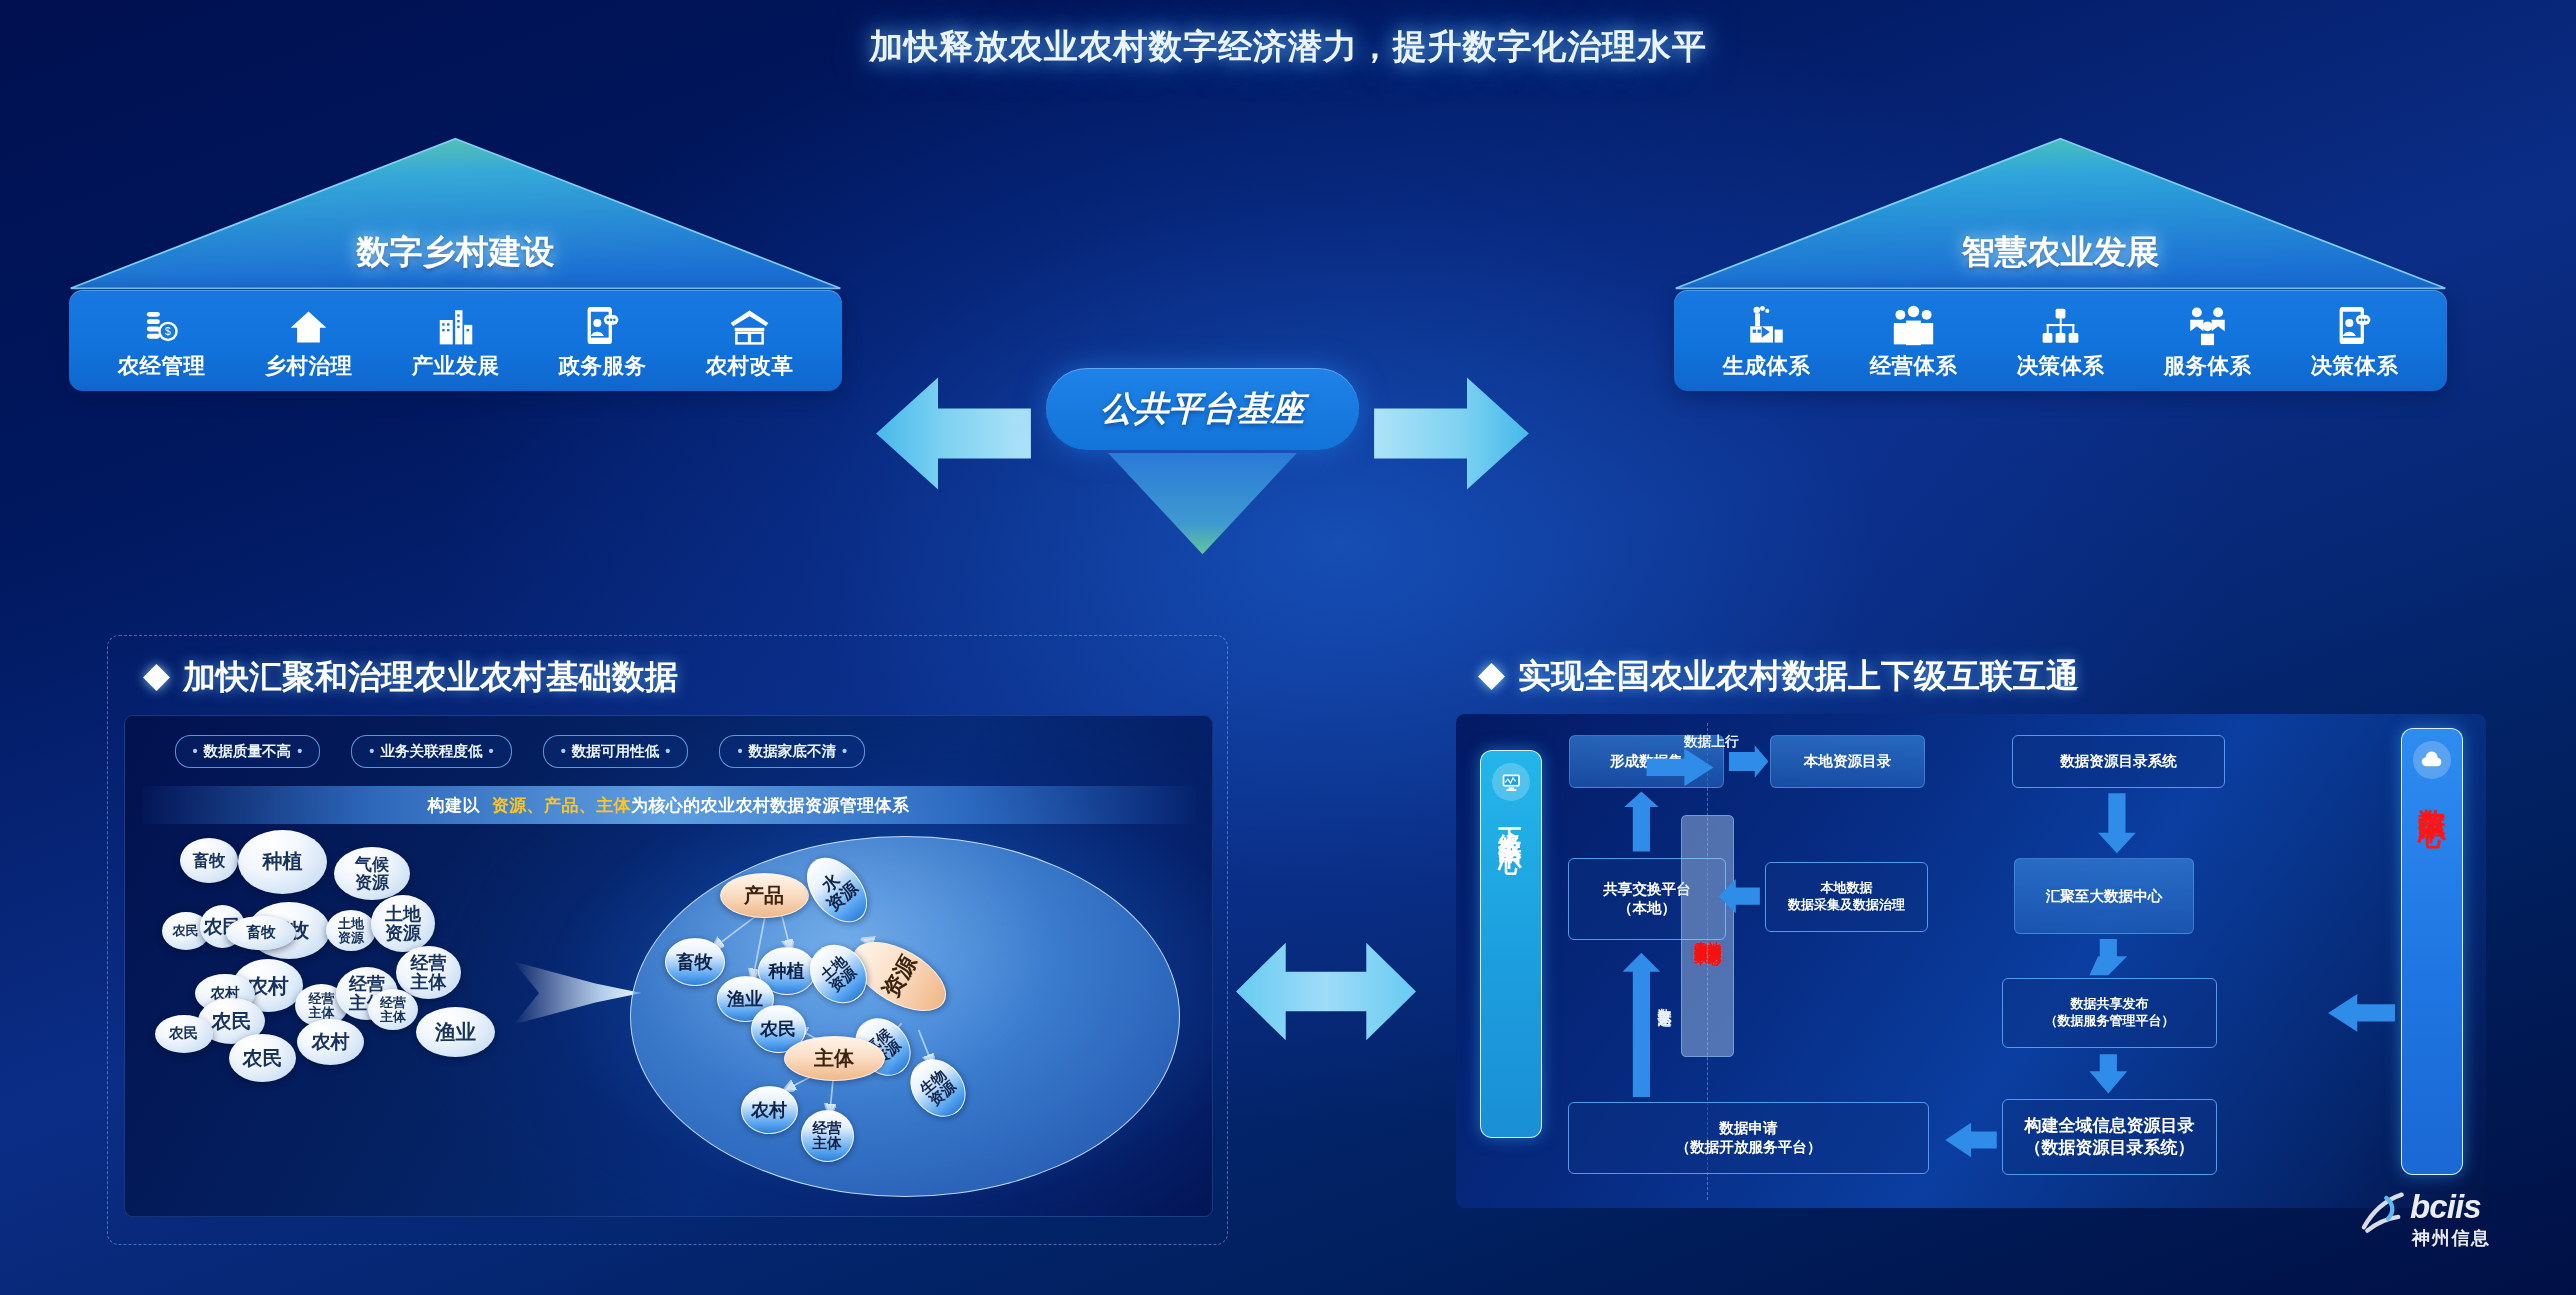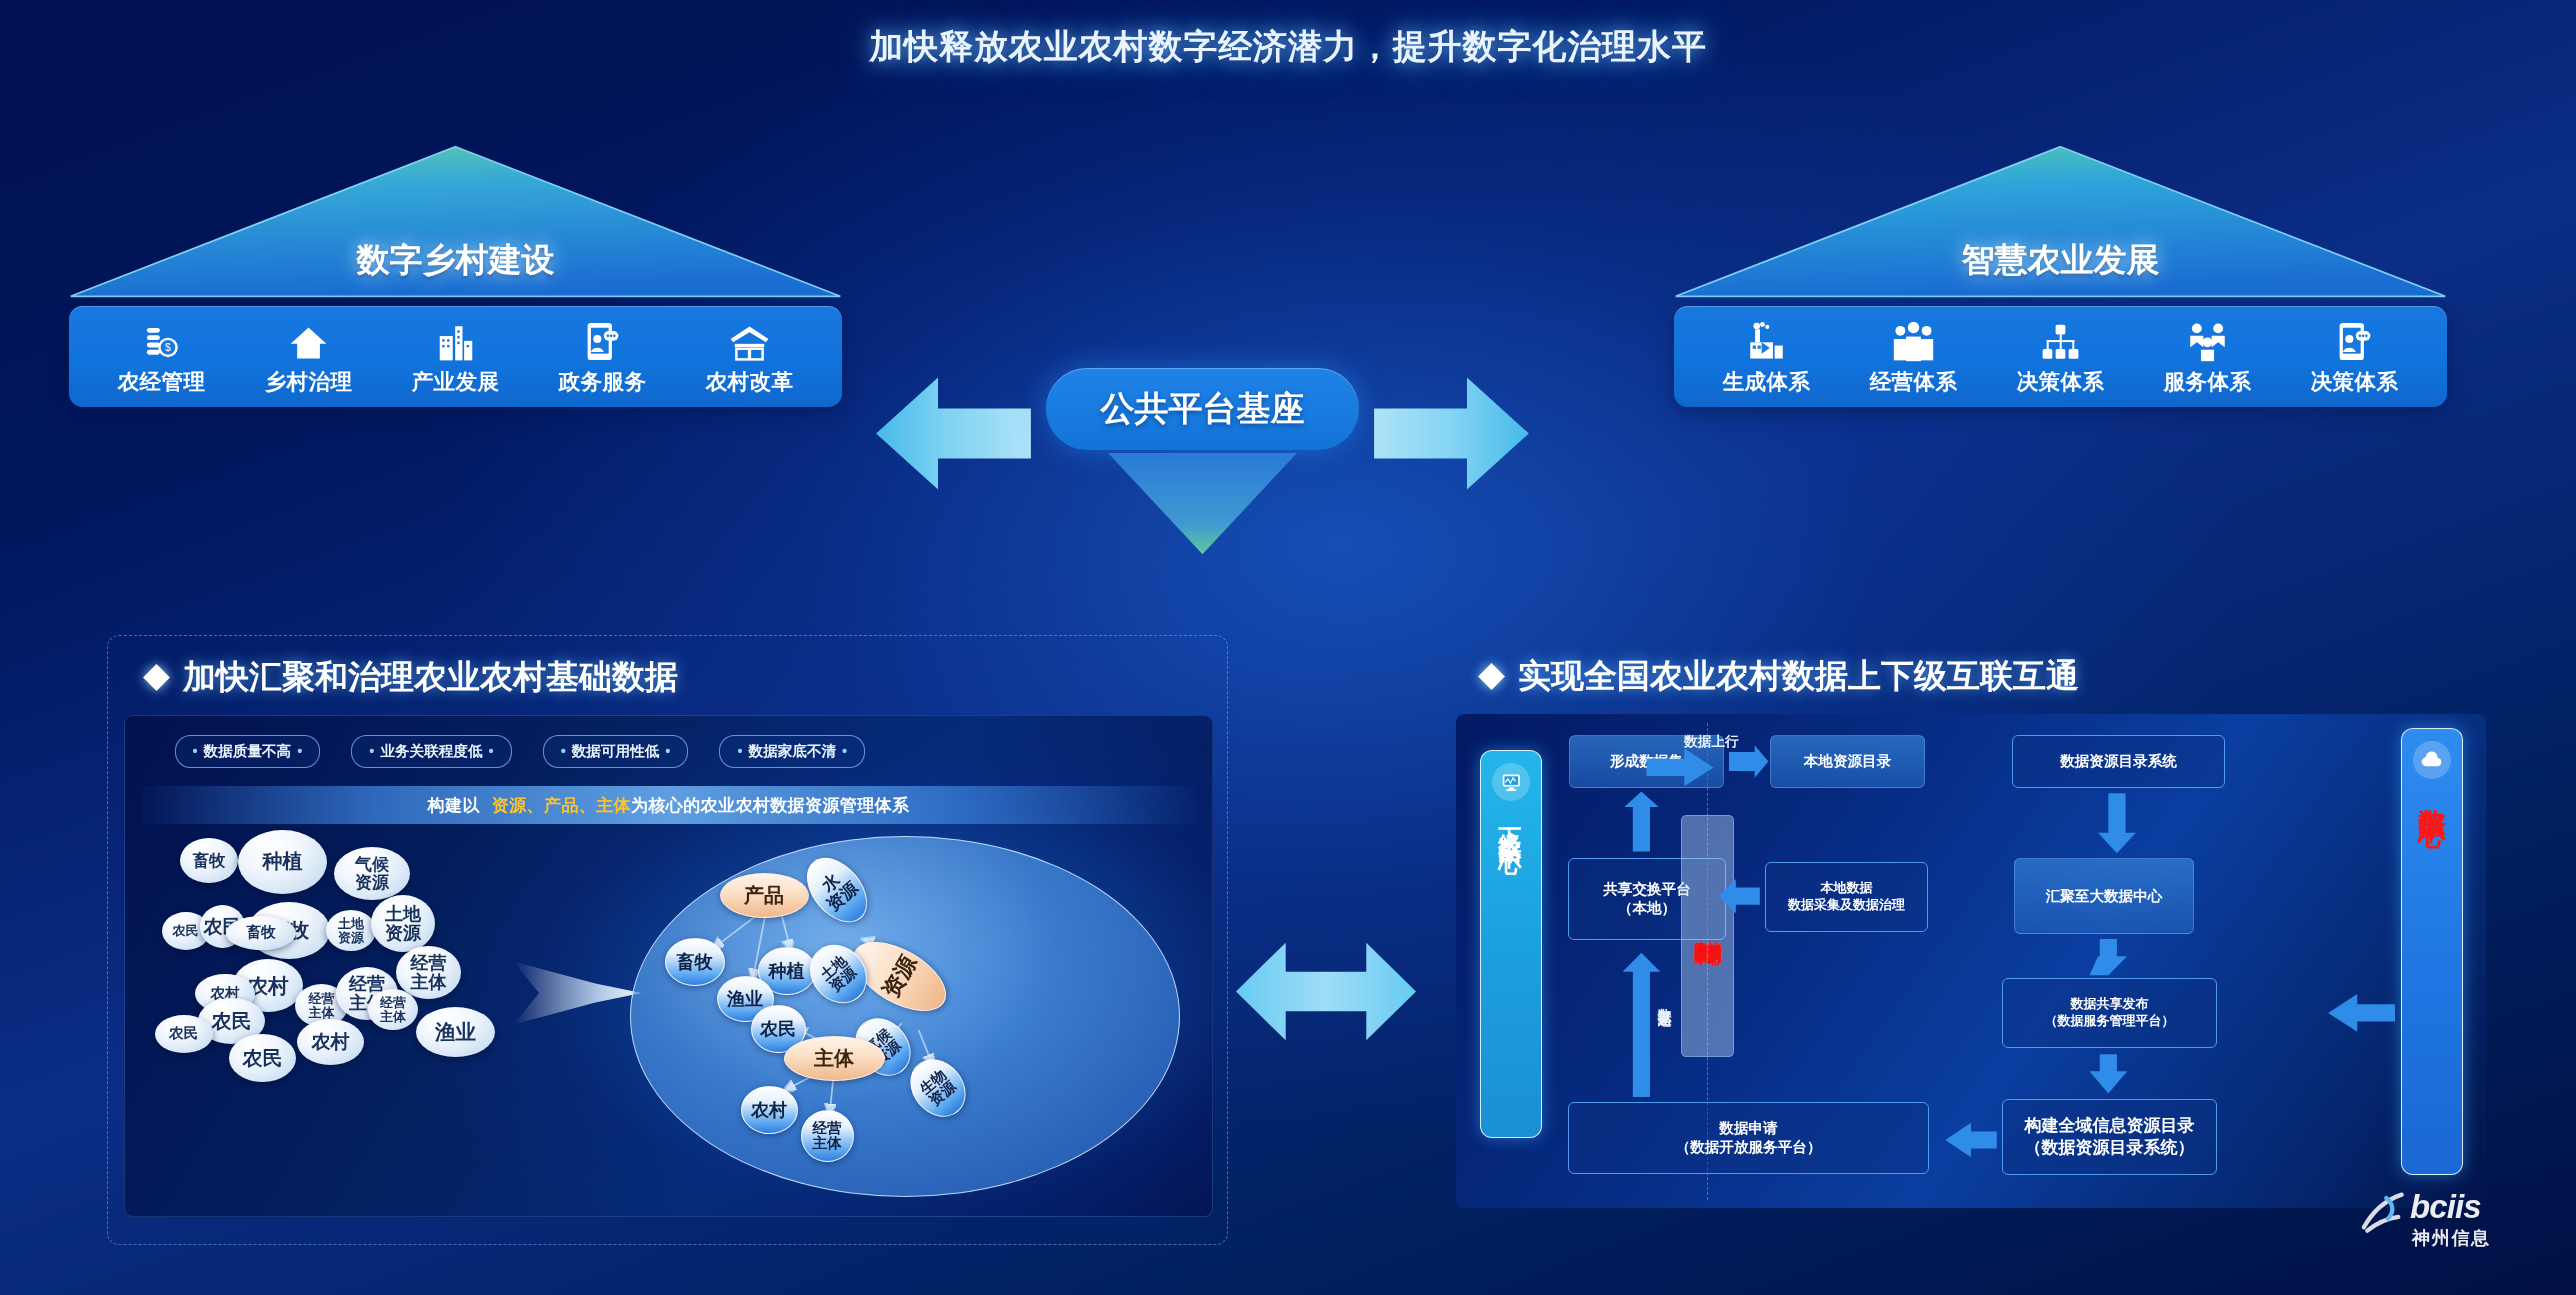--- a/index.html
+++ b/index.html
@@ -36,21 +36,21 @@
   #subtitle-text {
     font-size: 34px; font-weight: bold; color: #ffffff; letter-spacing: 0.9px;
     text-shadow: 0 0 15.5px rgba(110,195,255,0.75);
   }
 
   
   .pillar { position: absolute; width: 773px; }
   #pillar-left  { left: 69px;  top: 137px; }
   #pillar-right { left: 1674px; top: 137px; }
   .roof {
-    position: relative; height: 153px; margin: 8px auto; width: 773px;
+    position: relative; height: 153px; margin: 0 auto; width: 773px;
   }
   .roof svg { position: absolute; inset: 0; width: 100%; height: 100%; }
   .roof-label {
     position: absolute; left: 0; right: 0; bottom: 15.5px;
     text-align: center; font-size: 33px; font-weight: bold; color: #fff;
     text-shadow: 0 0 17px rgba(180,230,255,0.95), 0 1.7px 4.3px rgba(0,30,90,0.6);
   }
   .base {
     position: relative;
     height: 101px;
@@ -65,20 +65,21 @@
   .feature .ico svg { display: block; }
   .feature .lbl { margin-top: 5.2px; font-size: 21.5px; font-weight: bold; letter-spacing: 0.4px; }
 
   
   #platform {
     position: absolute; left: 1046px; top: 368px;
     width: 313px; height: 82px; border-radius: 41px;
     background: linear-gradient(180deg, #1e82e8 0%, #1374d8 100%);
     display: flex; align-items: center; justify-content: center;
     box-shadow: 0 0 29px rgba(40,130,235,0.55), inset 0 0.9px 0 rgba(255,255,255,0.3);
+    font-style: italic;
   }
   #platform-label {
     font-size: 34px; font-weight: bold; color: #fff;
     text-shadow: 0 1.7px 5.2px rgba(0,30,90,0.5);
   }
   .big-arrow { position: absolute; }
   #arrow-left  { left: 876px; top: 369px; width: 155px; height: 129px; }
   #arrow-right { left: 1374px; top: 369px; width: 155px; height: 129px; }
   #arrow-down  { left: 1108px; top: 453px; width: 189px; height: 103px; }
 

